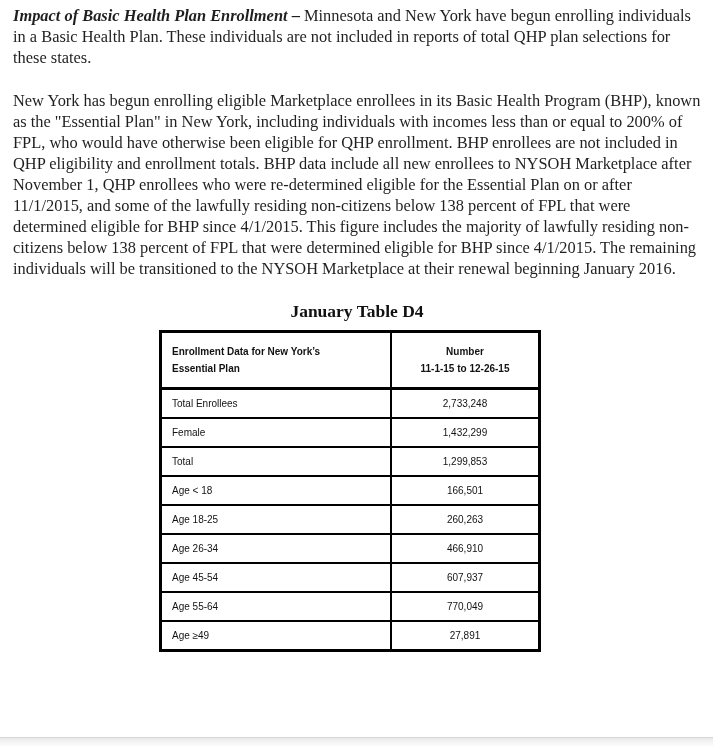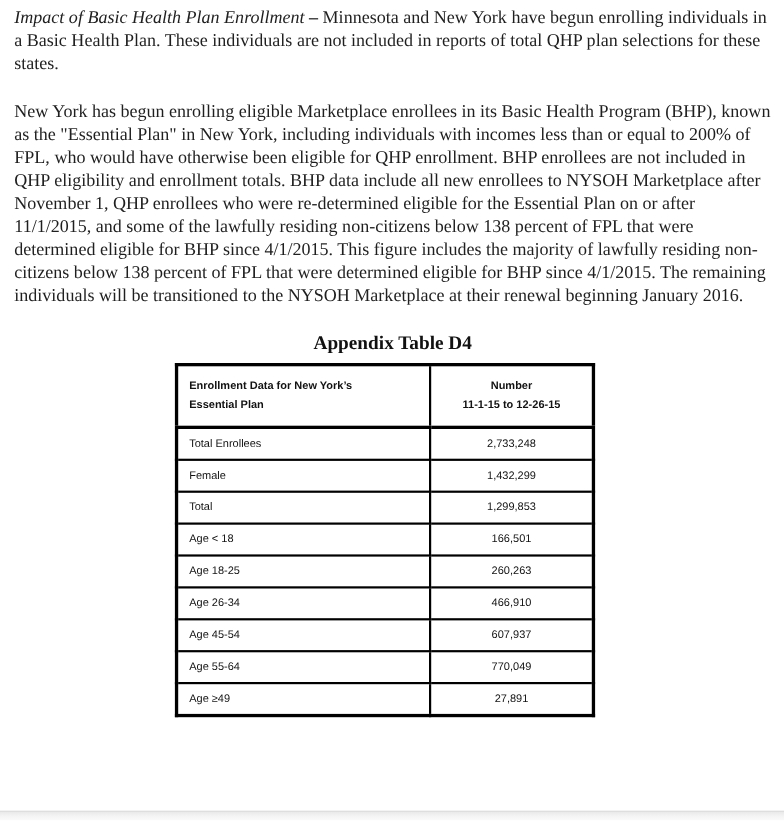--- a/index.html
+++ b/index.html
@@ -24,21 +24,21 @@
     background: #ffffff;
   }
   .para {
     margin: 0 0 22px 0;
     text-align: left;
   }
   .para-last {
     margin-bottom: 0;
   }
   .lead-bold-italic {
-    font-weight: normal;
+    font-weight: bold;
     font-style: italic;
   }
   .lead-dash {
     font-weight: bold;
   }
   .table-title {
     font-family: "Liberation Serif", serif;
     font-size: 17.5px;
     line-height: 21px;
     font-weight: bold;
@@ -97,21 +97,21 @@
 </head>
 <body>
 
 <div class="page">
 
   <p class="para"><span class="lead-bold-italic">Impact of Basic Health Plan Enrollment</span><span class="lead-dash"> – </span><span>Minnesota and New York have begun enrolling individuals in a Basic Health Plan. These individuals are not included in reports of total QHP plan selections for these states.</span></p>
 
   <p class="para">New York has begun enrolling eligible Marketplace enrollees in its Basic Health Program (BHP), known as the "Essential Plan" in New York, including individuals with incomes less than or equal to 200% of FPL, who would have otherwise been eligible for QHP enrollment. BHP enrollees are not included in QHP eligibility and enrollment totals. BHP data include all new enrollees to NYSOH Marketplace after November 1, QHP enrollees who were re-determined eligible for the Essential Plan on or after 11/1/2015, and some of the lawfully residing non-citizens below 138 percent of FPL that were determined eligible for BHP since 4/1/2015. This figure includes the majority of lawfully residing non-citizens below 138 percent of FPL that were determined eligible for BHP since 4/1/2015. The remaining individuals will be transitioned to the NYSOH Marketplace at their renewal beginning January 2016.</p>
 
 
-  <h2 class="table-title">Appendix Table D4</h2>
+  <h2 class="table-title">January Table D4</h2>
 
   <table class="enrollment">
     <thead>
       <tr>
         <th class="col-label">
           <span>Enrollment Data for New York’s</span><br>
           <span>Essential Plan</span>
         </th>
         <th class="col-number">
           <span>Number</span><br>

